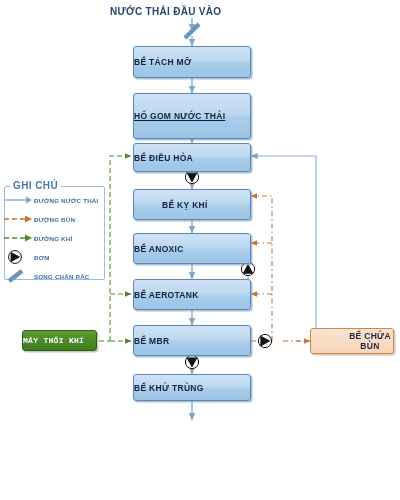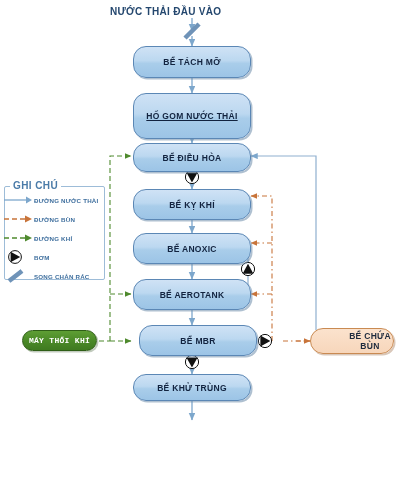--- a/index.html
+++ b/index.html
@@ -5,25 +5,25 @@
   html,body{margin:0;padding:0;}
   body{
     width:400px;height:500px;background:#ffffff;
     font-family:"Liberation Sans", sans-serif;
     position:relative;overflow:hidden;
   }
   #canvas{position:absolute;left:0;top:0;width:400px;height:500px;}
   svg.layer{position:absolute;left:0;top:0;width:400px;height:500px;}
   .node{
     position:absolute;box-sizing:border-box;
-    display:flex;align-items:center;justify-content:center;
+    display:flex;align-items:center;justify-content:flex-start;
     text-align:center;
     font-size:8.5px;font-weight:bold;letter-spacing:.3px;
     color:#12233f;
-    border-radius:13px;
+    border-radius:3px;
     z-index:3;
   }
   .proc{
     background:linear-gradient(180deg,#cfe2f5 0%,#bcd8f0 45%,#a9cdea 55%,#9cc4e6 100%);
     border:1px solid #5b87b5;
     box-shadow:1.5px 1.5px 0 rgba(110,140,170,.55);
   }
   .sludge{
     background:linear-gradient(180deg,#fbe2cd 0%,#f7d6bb 100%);
     border:1px solid #c98a52;
@@ -162,33 +162,33 @@
   </div>
 
   <div class="node proc" style="left:133px;top:93px;width:118px;height:46px;text-decoration:underline;">
     <span>HỐ GOM NƯỚC THẢI</span>
   </div>
 
   <div class="node proc" style="left:133px;top:143px;width:118px;height:29px;">
     <span>BỂ ĐIỀU HÒA</span>
   </div>
 
-  <div class="node proc" style="left:133px;top:189px;width:118px;height:31px;">
+  <div class="node proc" style="left:133px;top:189px;width:118px;height:31px;padding-left:28px;">
     <span>BỂ KỴ KHÍ</span>
   </div>
 
   <div class="node proc" style="left:133px;top:279px;width:118px;height:31px;">
     <span>BỂ AEROTANK</span>
   </div>
 
   <div class="node proc" style="left:133px;top:233px;width:118px;height:31px;">
     <span>BỂ ANOXIC</span>
   </div>
 
-  <div class="node proc" style="left:139px;top:325px;width:118px;height:31px;">
+  <div class="node proc" style="left:133px;top:325px;width:118px;height:31px;">
     <span>BỂ MBR</span>
   </div>
 
   <div class="node proc" style="left:133px;top:374px;width:118px;height:27px;">
     <span>BỂ KHỬ TRÙNG</span>
   </div>
 
   <div class="node blower" style="left:22px;top:330px;width:75px;height:21px;font-family:Liberation Mono, monospace;">
     <span>MÁY THỔI KHÍ</span>
   </div>

